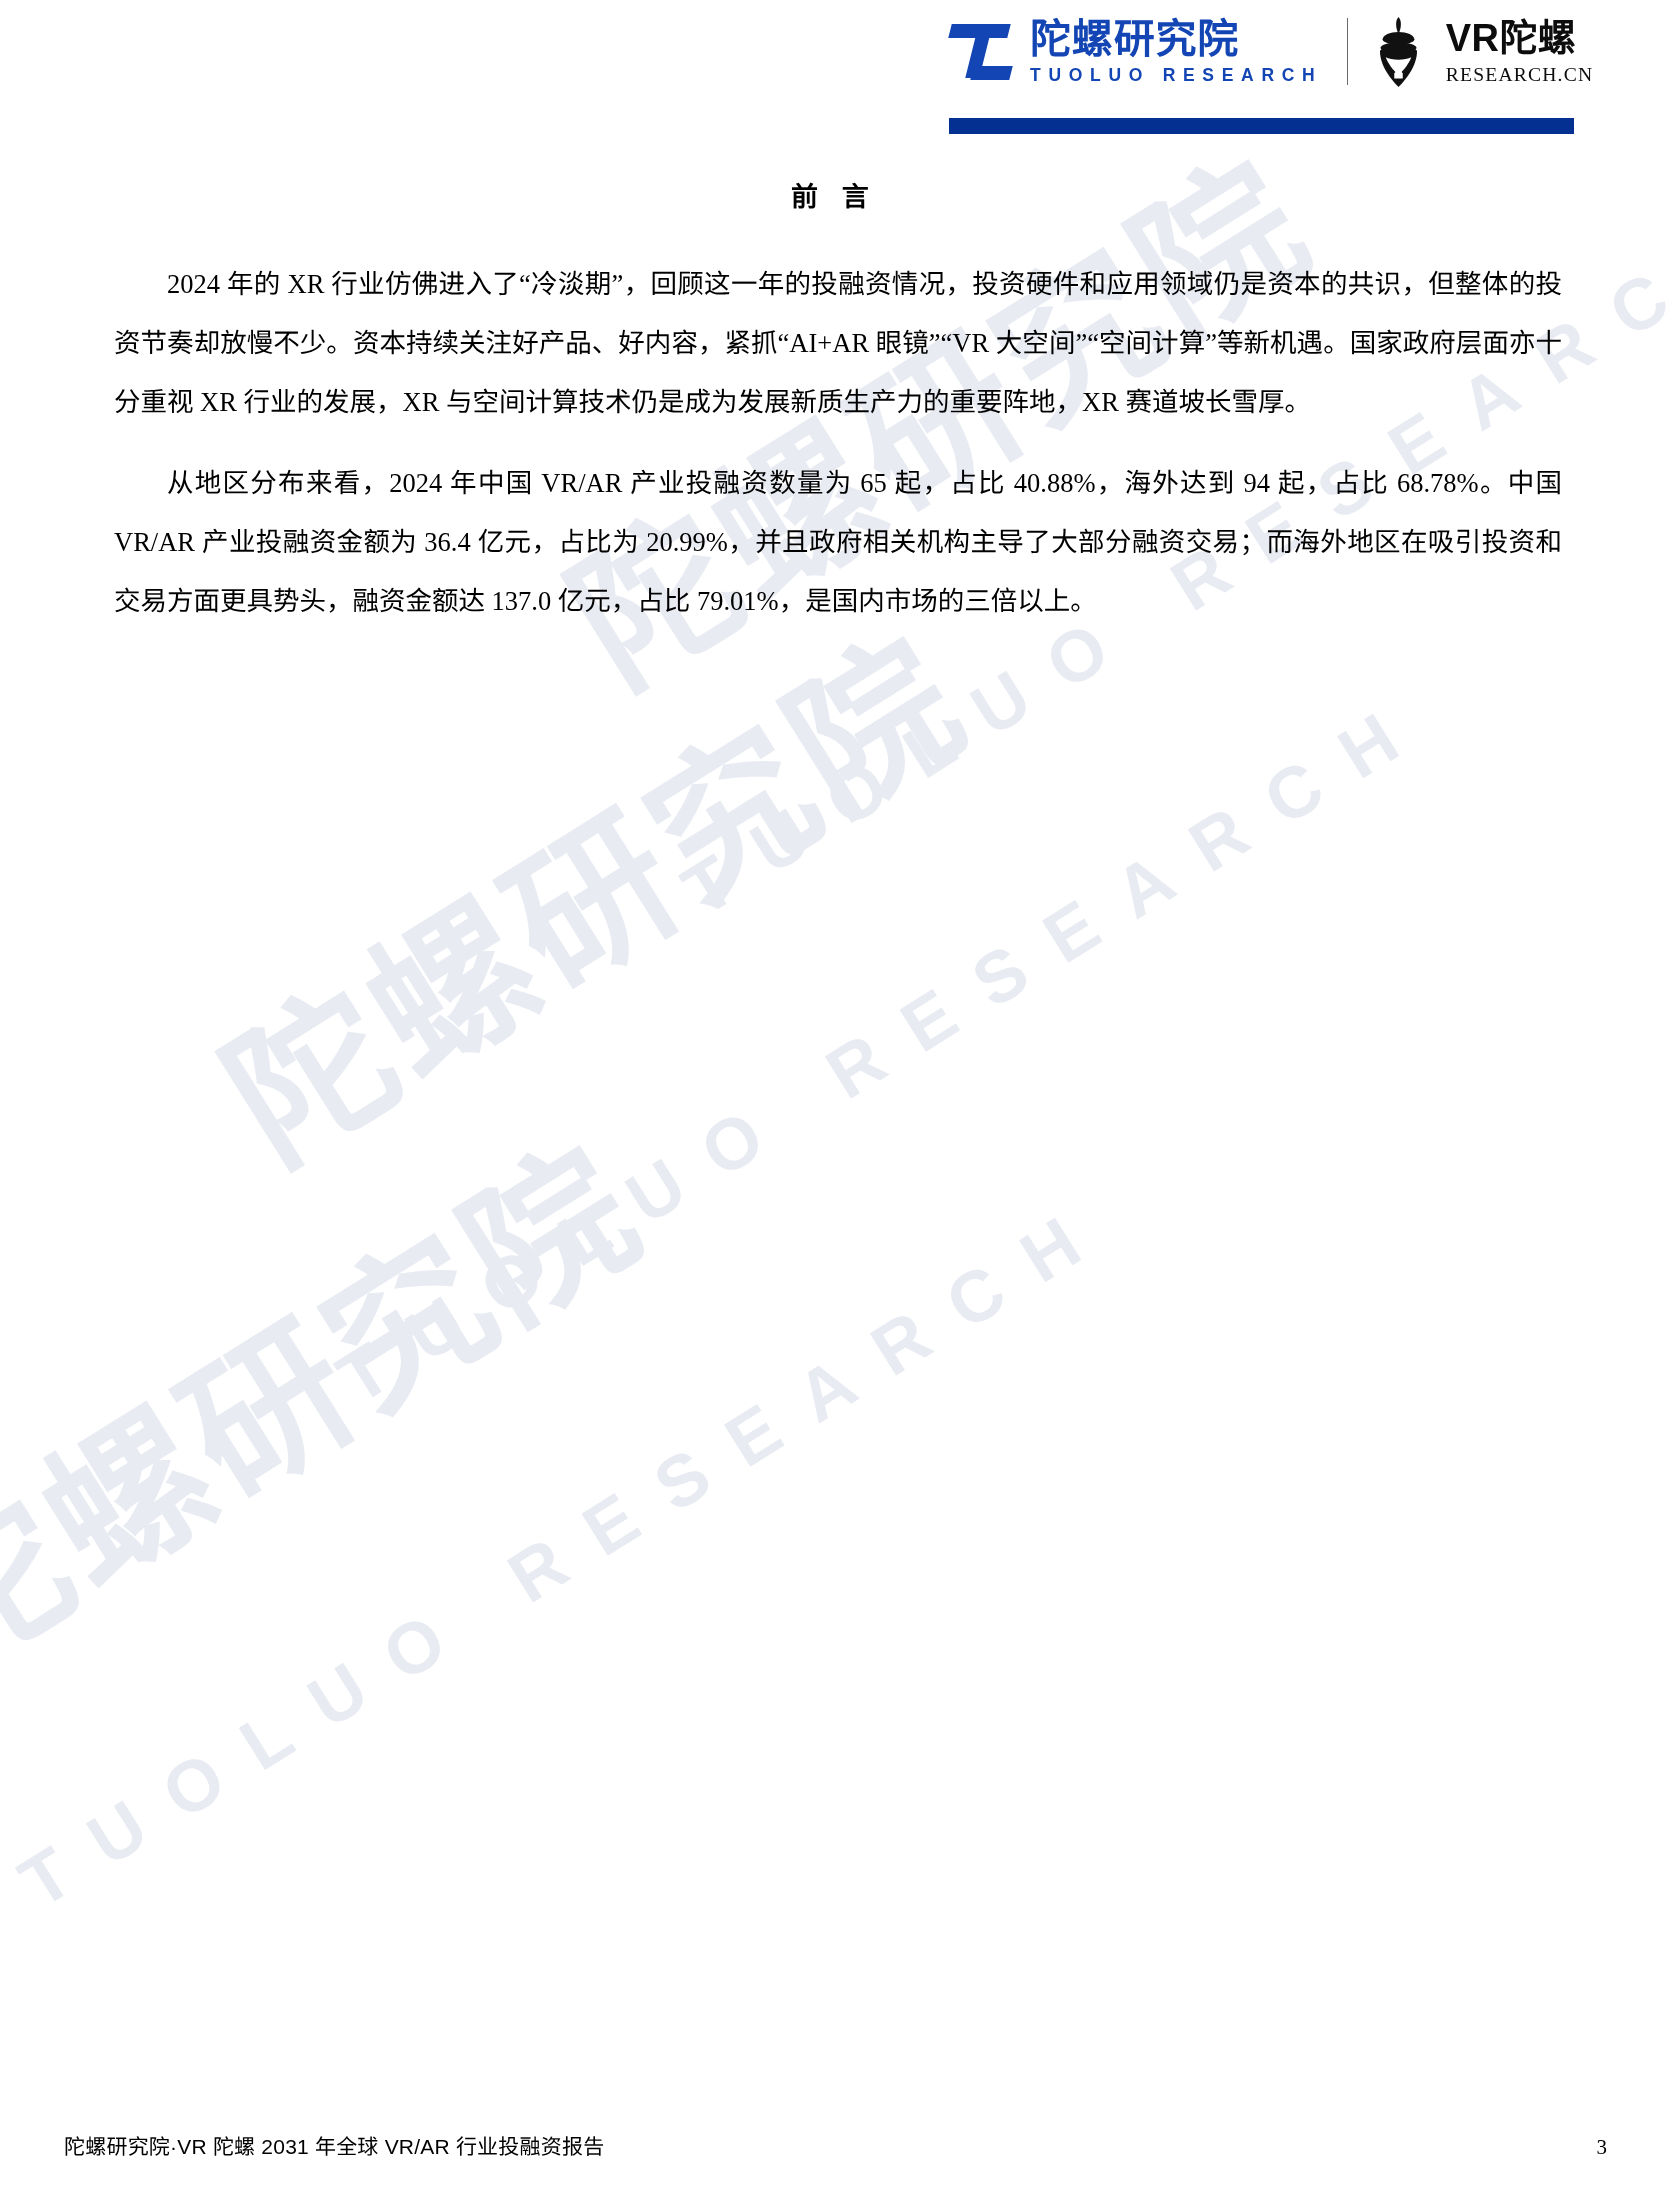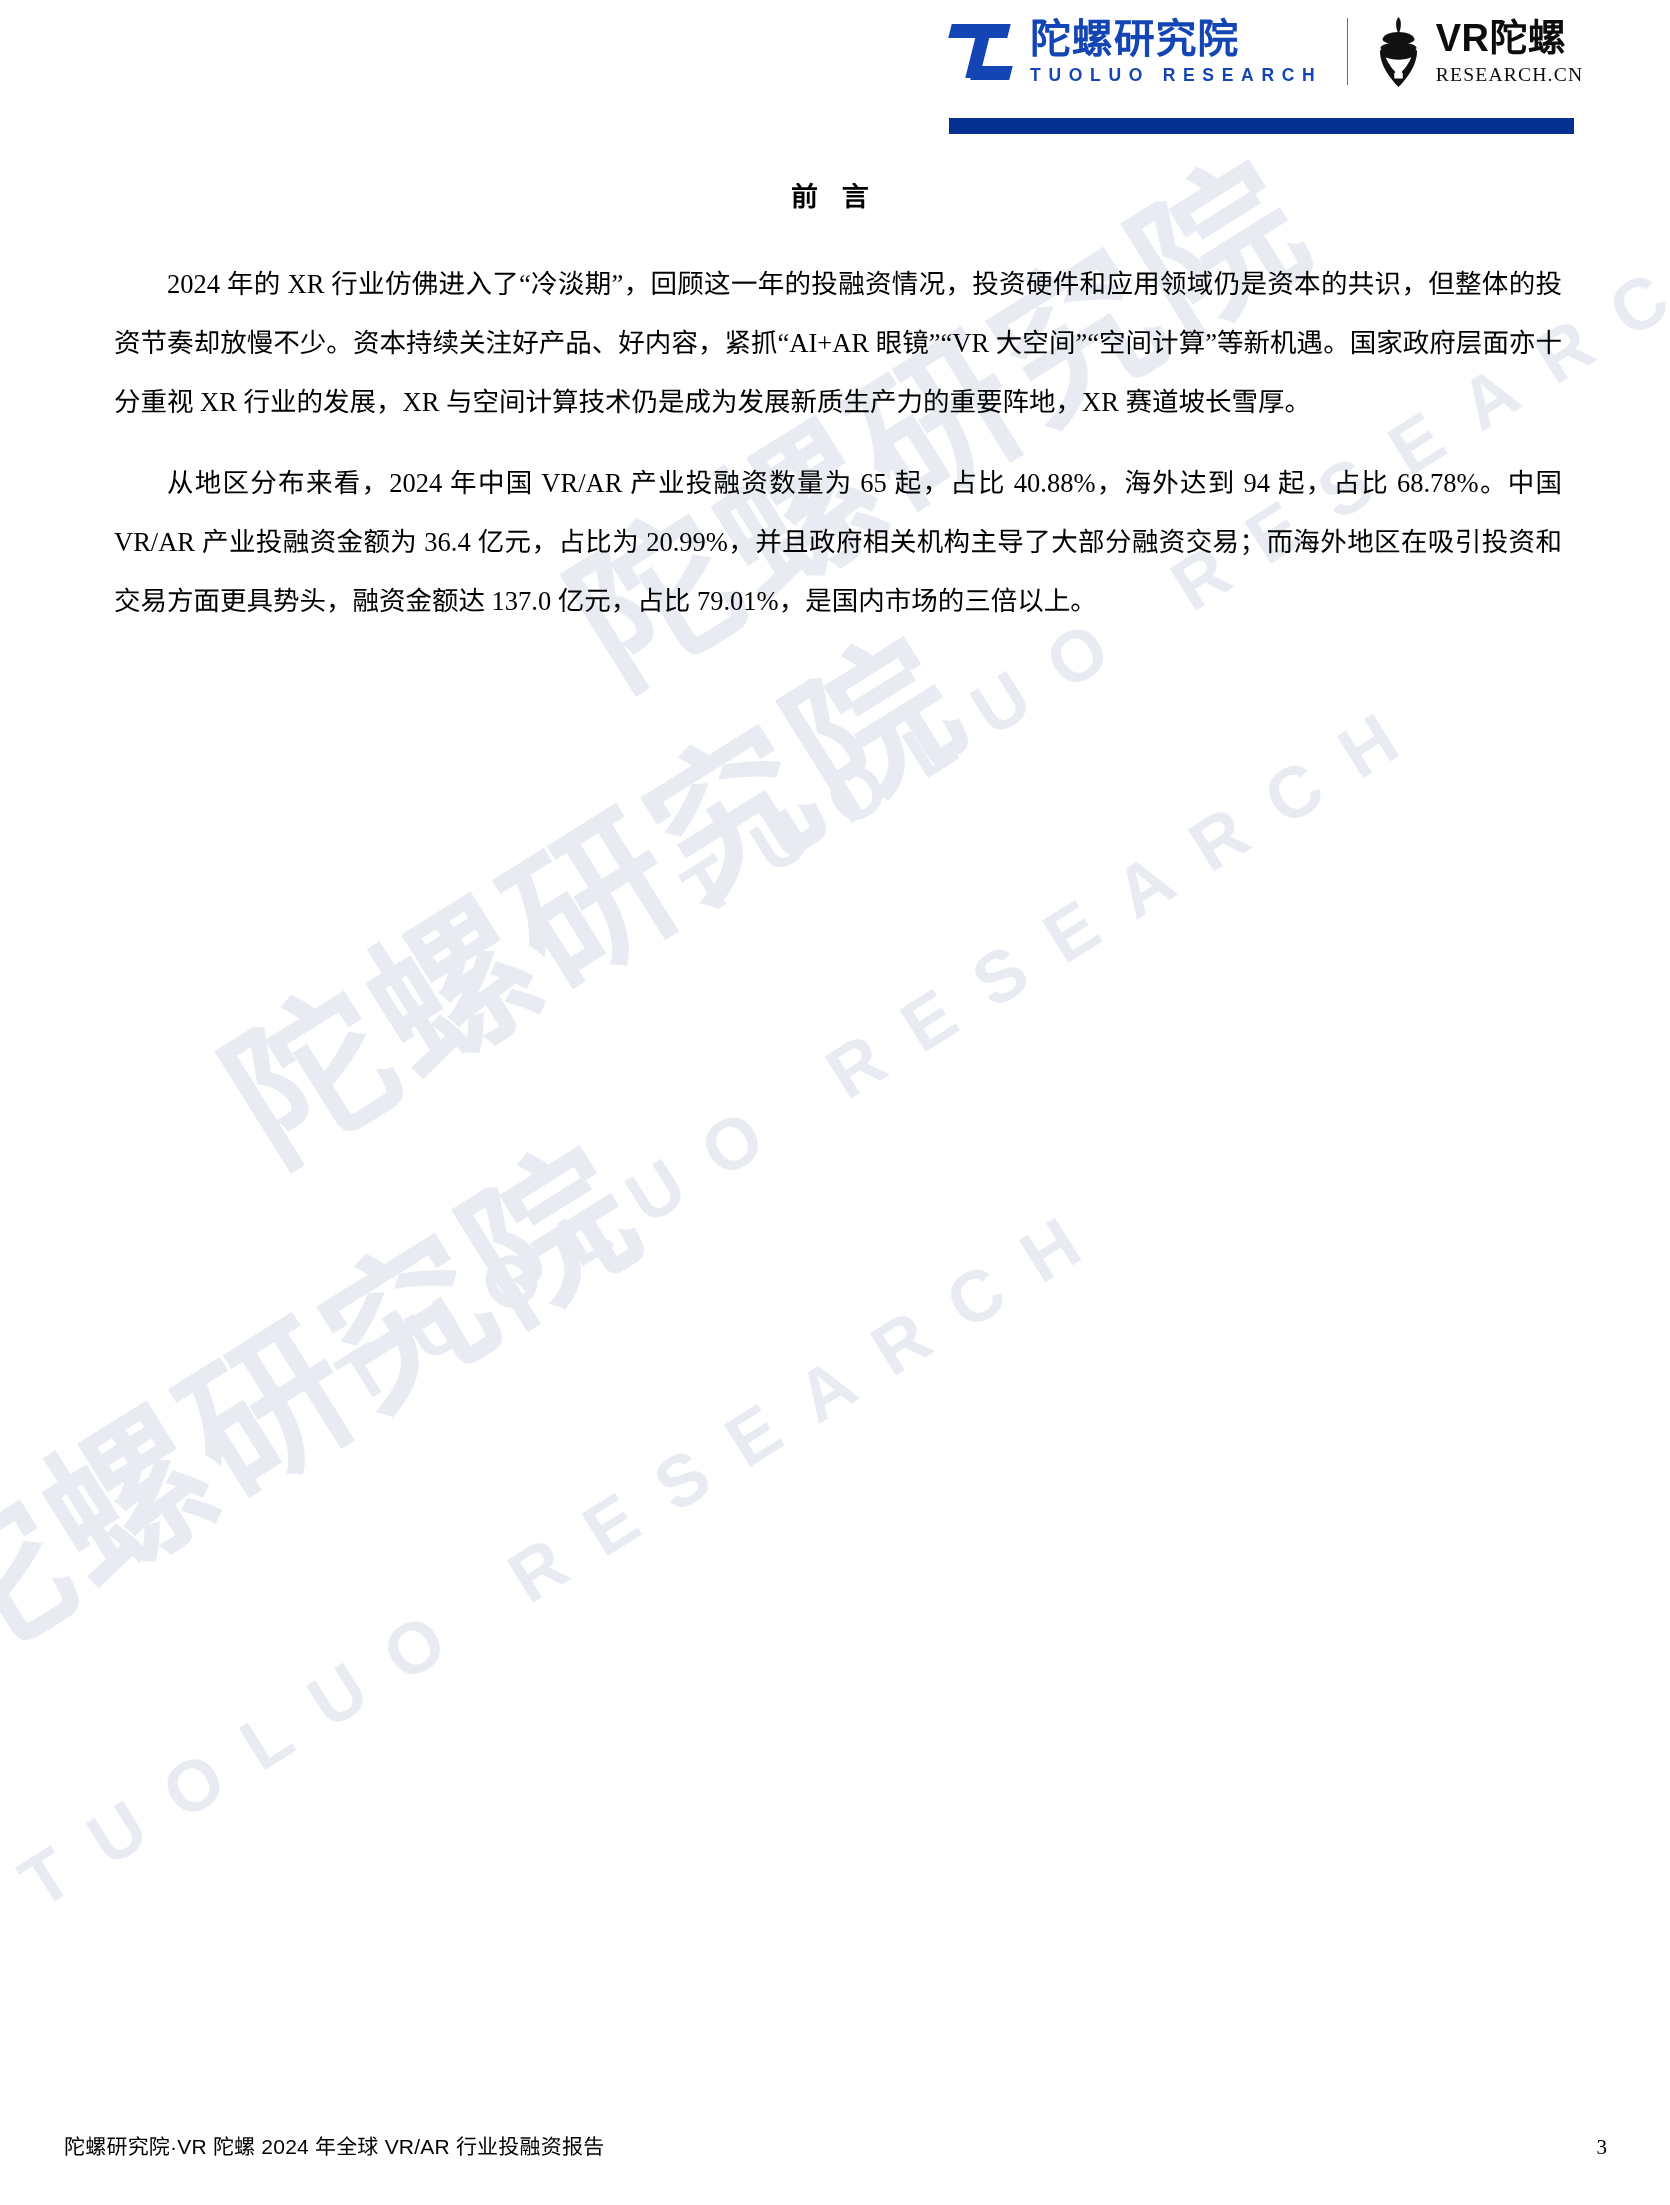--- a/index.html
+++ b/index.html
@@ -116,21 +116,21 @@
   }
   .logo-divider {
     width: 1.6px;
     height: 67px;
     background: #6a6a6a;
     margin: 0 6.4px;
   }
   .logo-vr {
     display: flex;
     align-items: center;
-    gap: 12px;
+    gap: 22px;
   }
   .top-icon {
     width: 51px;
     height: 72px;
     position: relative;
   }
   .logo-vr-text {
     display: flex;
     flex-direction: column;
     line-height: 1;
@@ -263,18 +263,18 @@
   </div>
 
   <div class="content">
     <h1 class="doc-title">前 言</h1>
 
     <p class="para">2024 年的 XR 行业仿佛进入了“冷淡期”，回顾这一年的投融资情况，投资硬件和应用领域仍是资本的共识，但整体的投资节奏却放慢不少。资本持续关注好产品、好内容，紧抓“AI+AR 眼镜”“VR 大空间”“空间计算”等新机遇。国家政府层面亦十分重视 XR 行业的发展，XR 与空间计算技术仍是成为发展新质生产力的重要阵地，XR 赛道坡长雪厚。</p>
     <p class="para">从地区分布来看，2024 年中国 VR/AR 产业投融资数量为 65 起，占比 40.88%，海外达到 94 起，占比 68.78%。中国 VR/AR 产业投融资金额为 36.4 亿元，占比为 20.99%，并且政府相关机构主导了大部分融资交易；而海外地区在吸引投资和交易方面更具势头，融资金额达 137.0 亿元，占比 79.01%，是国内市场的三倍以上。</p>
   </div>
 
   <div class="footer">
-    <div class="footer-left">陀螺研究院·VR 陀螺  2024 年全球 VR/AR 行业投融资报告</div>
+    <div class="footer-left">陀螺研究院·VR 陀螺  2031 年全球 VR/AR 行业投融资报告</div>
     <div class="footer-page">3</div>
   </div>
 
 </div>
 
 
 </body></html>

